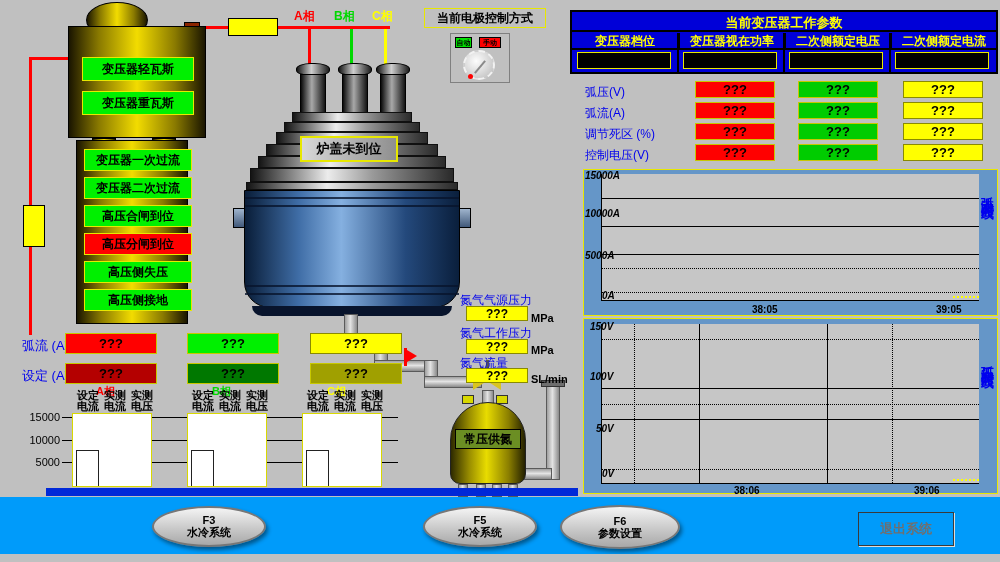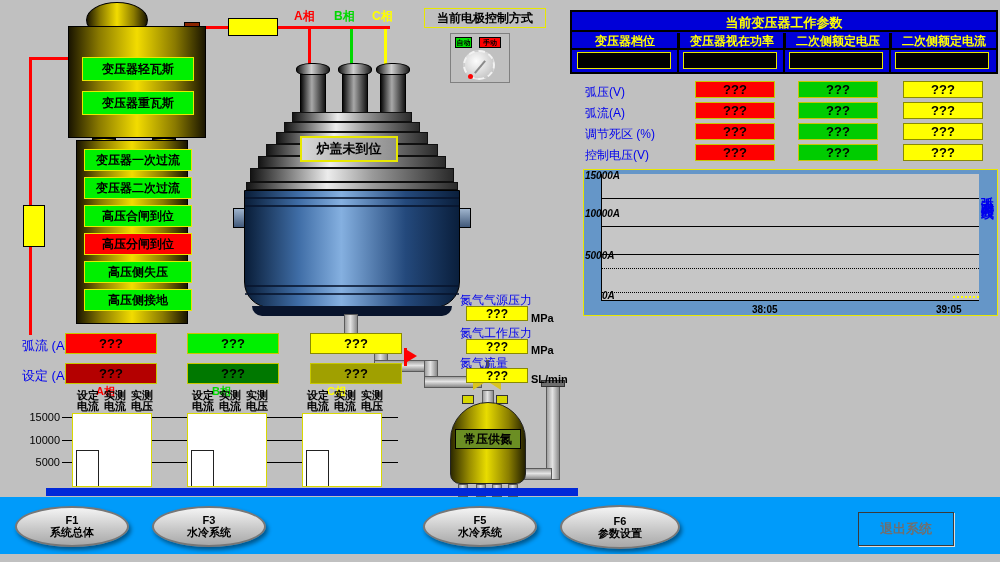--- a/index.html
+++ b/index.html
@@ -210,20 +210,41 @@
     </div>
     <div class="ytick" style="left:1px;top:0">15000A</div>
     <div class="ytick" style="left:1px;top:38px">10000A</div>
     <div class="ytick" style="left:1px;top:80px">5000A</div>
     <div class="ytick" style="left:18px;top:120px">0A</div>
     <div class="xtick" style="left:168px;top:134px">38:05</div>
     <div class="xtick" style="left:352px;top:134px">39:05</div>
     <div class="vtitle" style="right:1px;top:16px">弧流实时曲线</div>
   </div>
 
+  <div class="abs chart-frame" style="left:583px;top:318px;width:415px;height:176px">
+    <div class="plot abs" style="left:17px;top:5px;width:378px;height:160px">
+      <div class="hline dot" style="top:15px"></div>
+      <div class="hline" style="top:64px"></div>
+      <div class="hline dot" style="top:80px"></div>
+      <div class="hline" style="top:95px"></div>
+      <div class="hline dot" style="top:145px"></div>
+      <div class="vline dot" style="left:32px"></div>
+      <div class="vline" style="left:97px"></div>
+      <div class="vline" style="left:225px"></div>
+      <div class="vline dot" style="left:290px"></div>
+      <div class="cursor-dash" style="right:0;bottom:2px"></div>
+    </div>
+    <div class="ytick" style="left:6px;top:2px">150V</div>
+    <div class="ytick" style="left:6px;top:52px">100V</div>
+    <div class="ytick" style="left:12px;top:104px">50V</div>
+    <div class="ytick" style="left:18px;top:149px">0V</div>
+    <div class="xtick" style="left:150px;top:166px">38:06</div>
+    <div class="xtick" style="left:330px;top:166px">39:06</div>
+    <div class="vtitle" style="right:1px;top:36px">弧压实时曲线</div>
+  </div>
 
   <div class="abs bluetxt" style="left:22px;top:337px;font-size:13px">弧流 (A)</div>
   <div class="abs bluetxt" style="left:22px;top:367px;font-size:13px">设定 (A)</div>
   <div class="abs vbox" style="left: 65px; top: 333px; width: 92px; height: 21px; background-color: rgb(255, 0, 0);">???</div>
   <div class="abs vbox" style="left: 187px; top: 333px; width: 92px; height: 21px; background-color: rgb(0, 240, 0);">???</div>
   <div class="abs vbox" style="left: 310px; top: 333px; width: 92px; height: 21px; border-color: rgb(138, 138, 0); background-color: rgb(255, 255, 0);">???</div>
   <div class="abs vbox" style="left: 65px; top: 363px; width: 92px; height: 21px; background-color: rgb(180, 0, 0);">???</div>
   <div class="abs vbox" style="left: 187px; top: 363px; width: 92px; height: 21px; background-color: rgb(0, 120, 0);">???</div>
   <div class="abs vbox" style="left: 310px; top: 363px; width: 92px; height: 21px; background-color: rgb(160, 160, 0);">???</div>
 
@@ -254,24 +275,20 @@
   <div class="bpanel" style="left:187px;top:413px;width:80px;height:74px">
     <div class="bbar" style="left: 3px; height: 50%;"></div>
   </div>
   <div class="bpanel" style="left:302px;top:413px;width:80px;height:74px">
     <div class="bbar" style="left: 3px; height: 50%;"></div>
   </div>
 
   <div class="abs" style="left:46px;top:488px;width:532px;height:8px;background:#0028d8;z-index:2"></div>
 
   <div class="abs footer" style="left:0;top:497px;width:1000px;height:57px">
-    <div class="fbtn" style="left:15px;top:9px;width:114px;height:41px">
-      <span class="k">F1</span>
-      <span class="l">系统总体</span>
-    </div>
     <div class="fbtn" style="left:152px;top:9px;width:114px;height:41px">
       <span class="k">F3</span>
       <span class="l">水冷系统</span>
     </div>
     <div class="fbtn" style="left:423px;top:9px;width:114px;height:41px">
       <span class="k">F5</span>
       <span class="l">水冷系统</span>
     </div>
     <div class="fbtn" style="left:560px;top:8px;width:120px;height:44px">
       <span class="k">F6</span>

